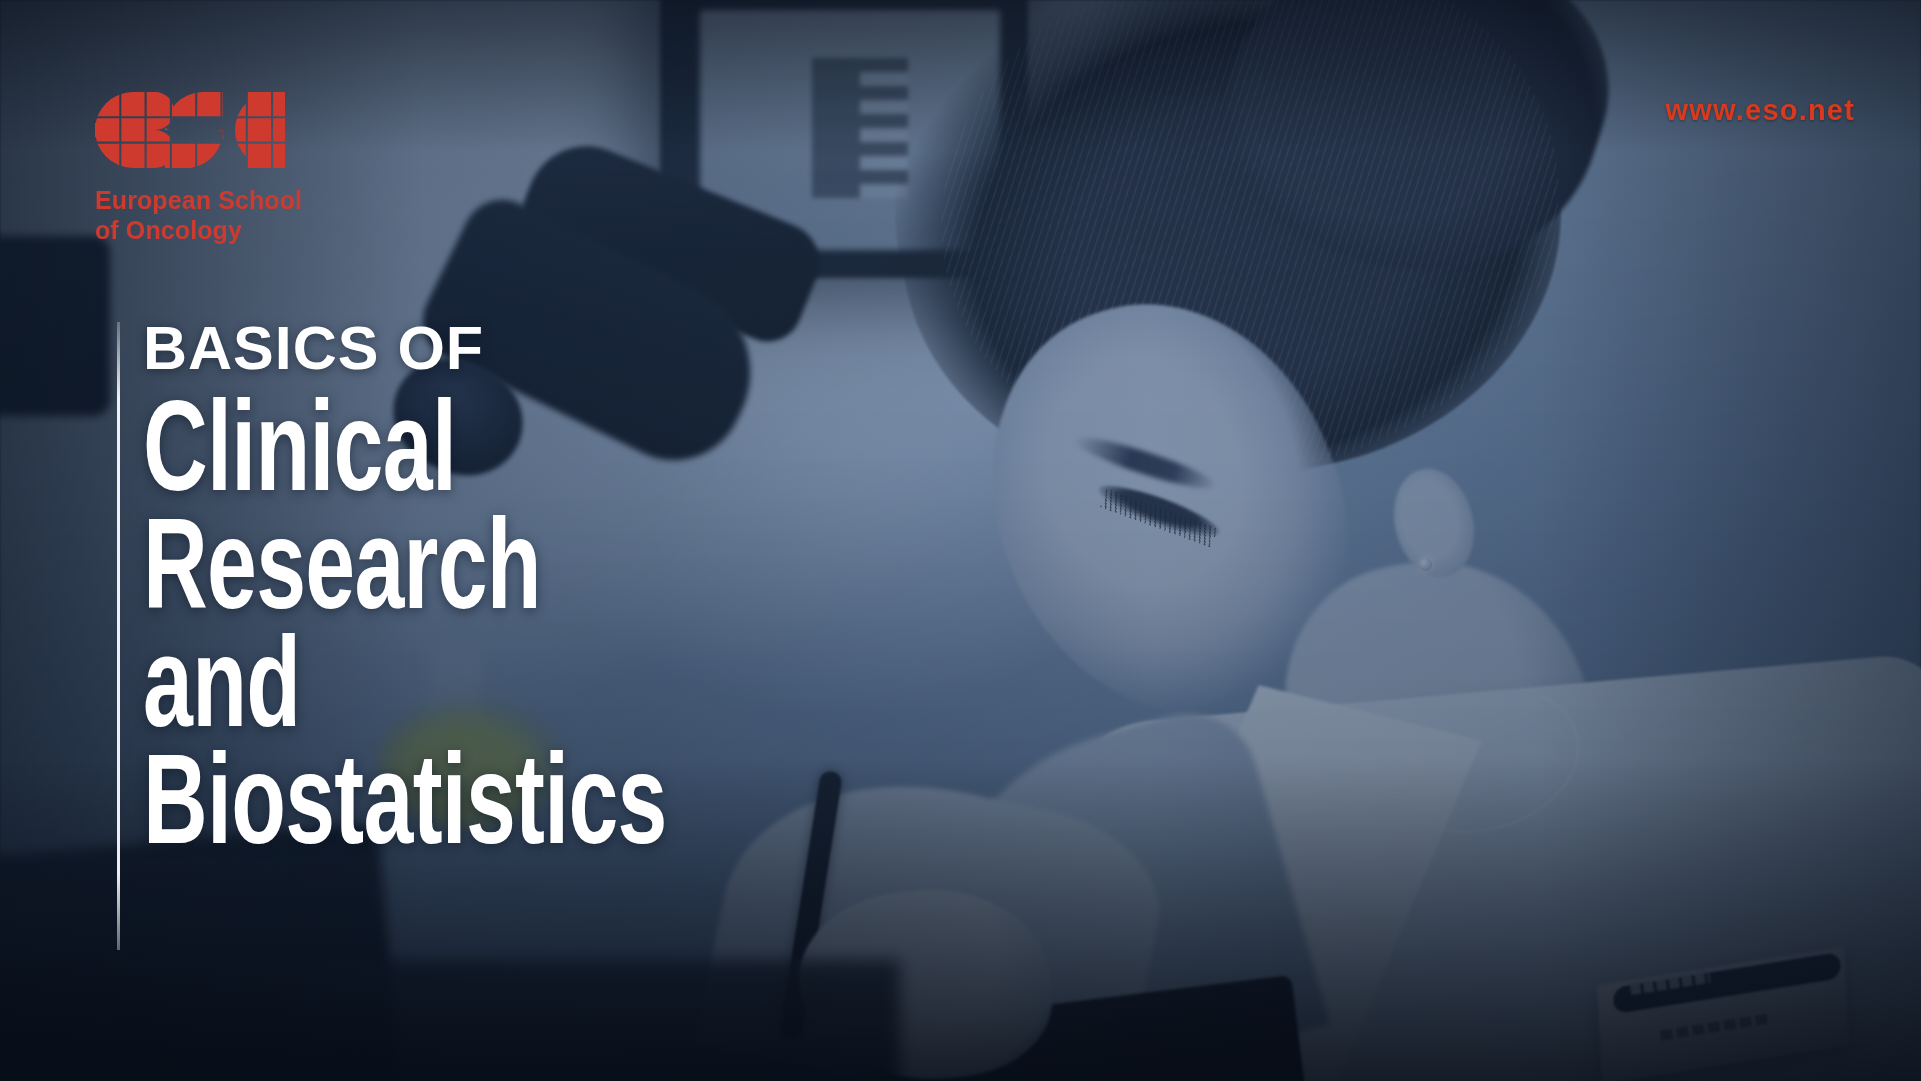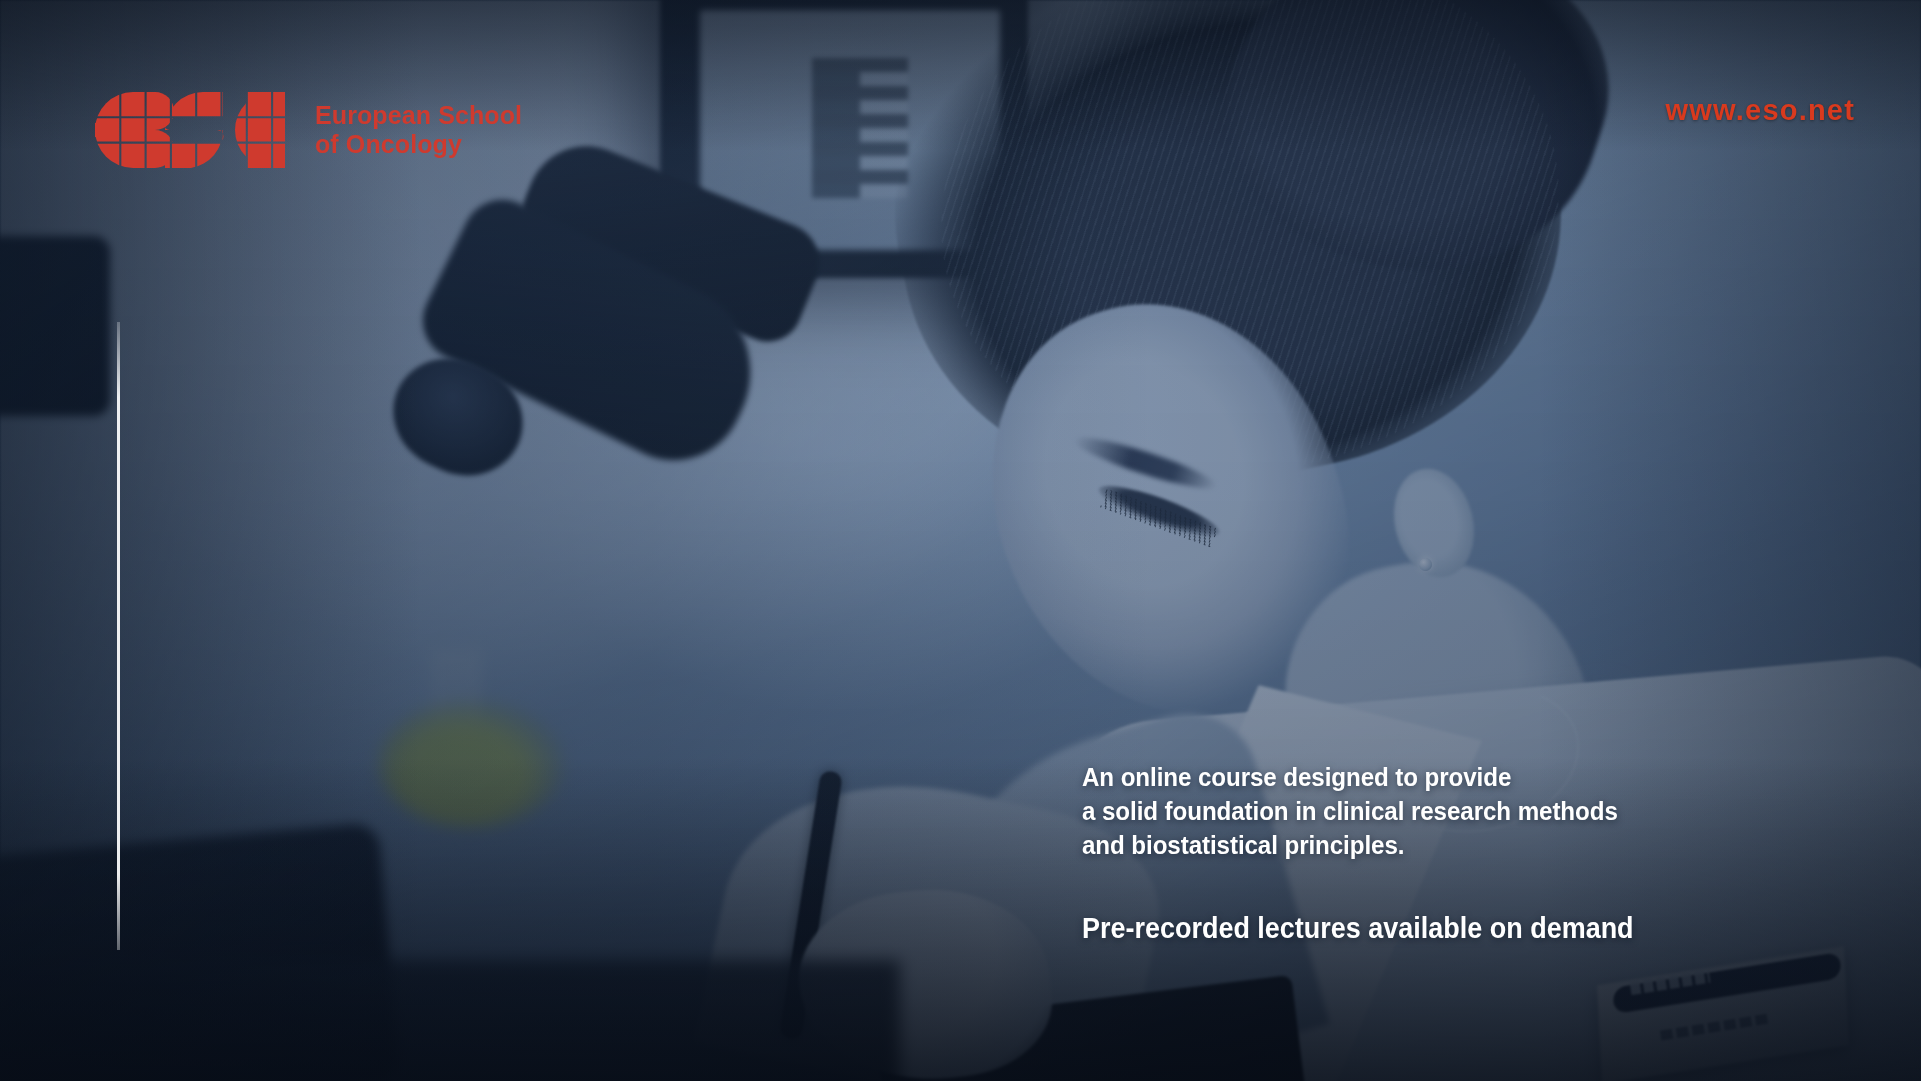--- a/index.html
+++ b/index.html
@@ -248,21 +248,21 @@
       linear-gradient(90deg, rgba(10,18,30,.50) 0%, rgba(10,18,30,0) 22%, rgba(10,18,30,0) 80%, rgba(10,18,30,.40) 100%);
   }
   .scrim-left {
     background:linear-gradient(90deg, rgba(16,32,56,.42) 0%, rgba(16,32,56,.26) 34%, rgba(16,32,56,0) 60%);
   }
 
   
   .content { position:absolute; inset:0; }
 
   
-  .logo-block { position:absolute; left:95px; top:92px; display:flex; align-items:center; gap:30px; }
+  .logo-block { position:absolute; left:95px; top:92px; display:flex; align-items:flex-start; gap:18px;flex-direction:column; }
   .logo-mark { position:relative; width:190px; height:76px; }
   .logo-mark svg { display:block; width:190px; height:76px; }
   .logo-words {
     color:#cf3a2e;
     font-weight:bold;
     font-size:25px;
     line-height:1.18;
     letter-spacing:.1px;
     white-space:pre-line;
   }
@@ -410,23 +410,22 @@
         </svg>
       </span>
       <span class="logo-words">European School
 of Oncology</span>
     </div>
 
     <div class="site-url">www.eso.net</div>
 
     <div class="rule"></div>
 
-
-
-    <div class="blurb">
-      <p>An online course designed to provide
-a solid foundation in clinical research methods
-and biostatistical principles.</p>
-      <p class="ondemand"> Pre-recorded lectures available on demand</p>
+    <div class="title-wrap">
+      <div class="kicker">BASICS OF</div>
+      <div class="headline">Clinical Research
+and Biostatistics</div>
     </div>
+
+
 
   </div>
 </div>
 
 </body></html>

